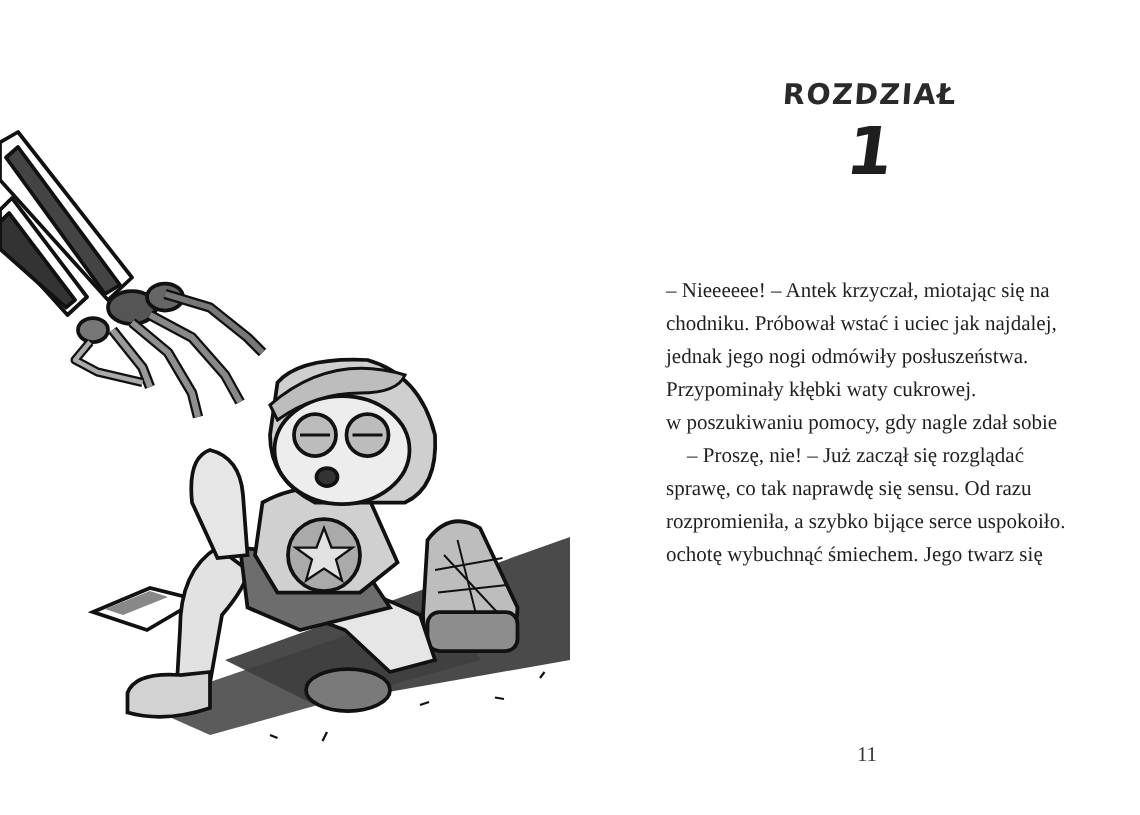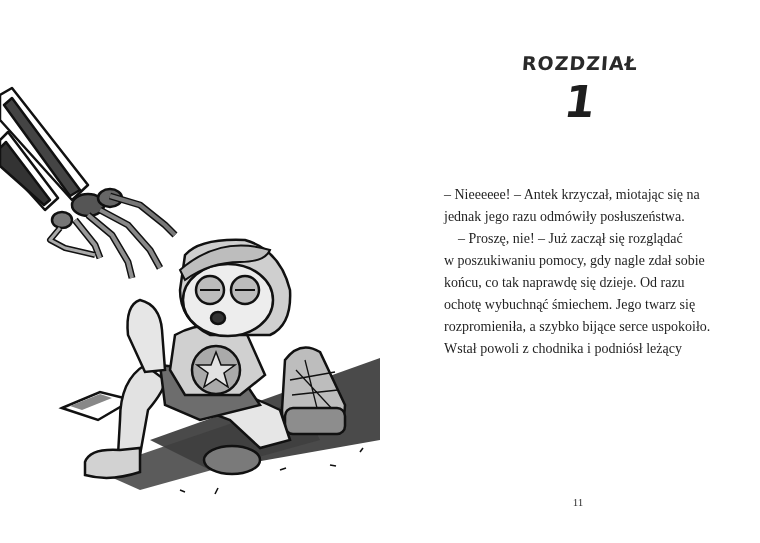--- a/index.html
+++ b/index.html
@@ -24,21 +24,21 @@
       font-size: 44px; color: #1e1e1e; transform: skewX(-8deg);
     }
     .body-text {
       position: absolute; left: 54px; top: 184px; width: 270px;
       font-size: 14px; line-height: 22px; color: #1f1f1f;
     }
     .body-text .line { white-space: nowrap; height: 22px; }
     .body-text .indent { padding-left: 14px; }
     .page-number {
       position: absolute; left: 176px; top: 496px; width: 24px; text-align: center;
-      font-size: 11px; color: #333;
+      font-size: 14px; color: #333;
     }
     svg.illustration { position: absolute; left: 0; top: 0; }
   </style>
 </head>
 <body>
 
 <div class="spread">
 
   <div class="left-page">
     <svg class="illustration" width="390" height="543" viewBox="0 0 390 543">
@@ -119,25 +119,26 @@
       </g>
     </svg>
   </div>
 
   <div class="right-page">
     <div class="chapter-heading">ROZDZIAŁ</div>
     <div class="chapter-number">1</div>
 
     <div class="body-text">
       <div class="line">– Nieeeeee! – Antek krzyczał, miotając się na</div>
-      <div class="line">jednak jego razu odmówiły posłuszeństwa.</div>
+      <div class="line">chodniku. Próbował wstać i uciec jak najdalej,</div>
+      <div class="line">jednak jego nogi odmówiły posłuszeństwa.</div>
+      <div class="line">Przypominały kłębki waty cukrowej.</div>
+      <div class="line">w poszukiwaniu pomocy, gdy nagle zdał sobie</div>
       <div class="line indent">– Proszę, nie! – Już zaczął się rozglądać</div>
-      <div class="line">w poszukiwaniu pomocy, gdy nagle zdał sobie</div>
-      <div class="line">końcu, co tak naprawdę się dzieje. Od razu</div>
+      <div class="line">sprawę, co tak naprawdę się sensu. Od razu</div>
+      <div class="line">rozpromieniła, a szybko bijące serce uspokoiło.</div>
       <div class="line">ochotę wybuchnąć śmiechem. Jego twarz się</div>
-      <div class="line">rozpromieniła, a szybko bijące serce uspokoiło.</div>
-      <div class="line">Wstał powoli z chodnika i podniósł leżący</div>
     </div>
 
     <div class="page-number">11</div>
   </div>
 
 </div>
 
 </body></html>

